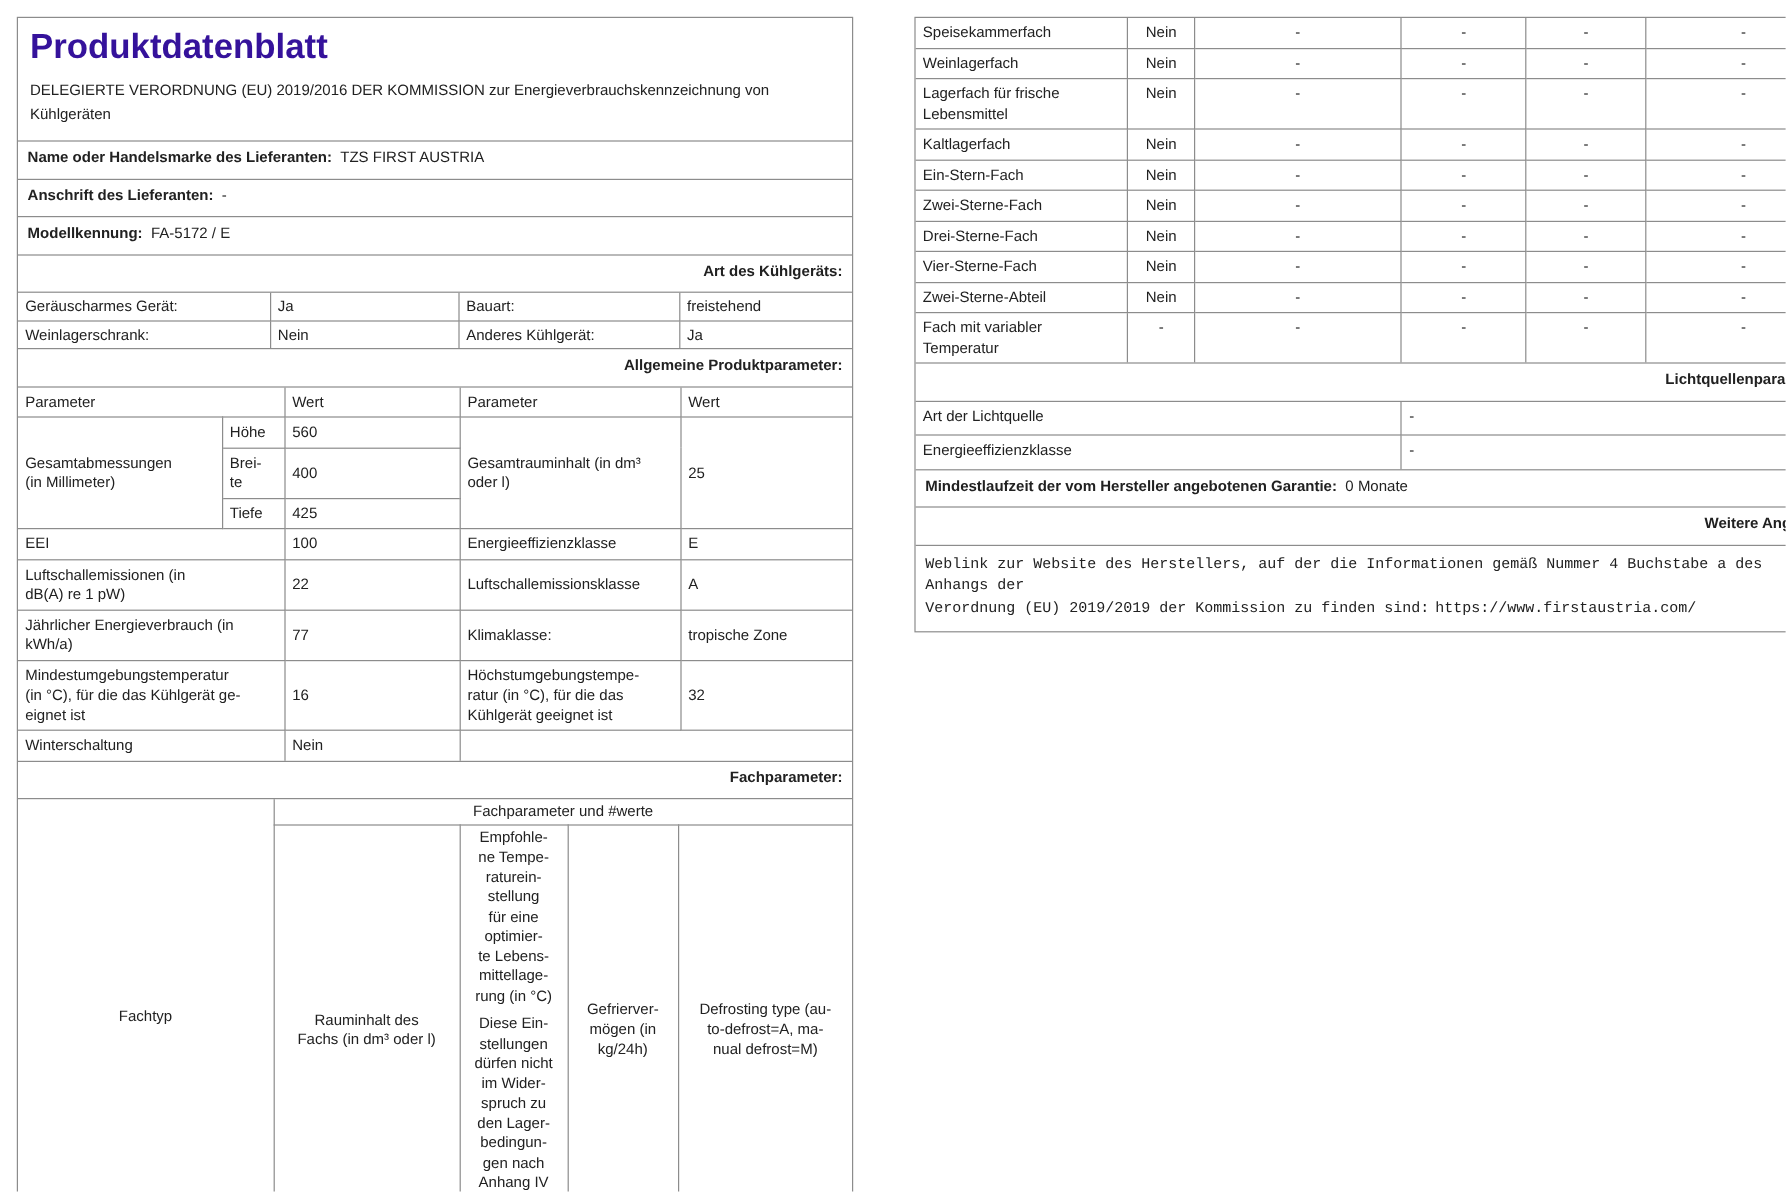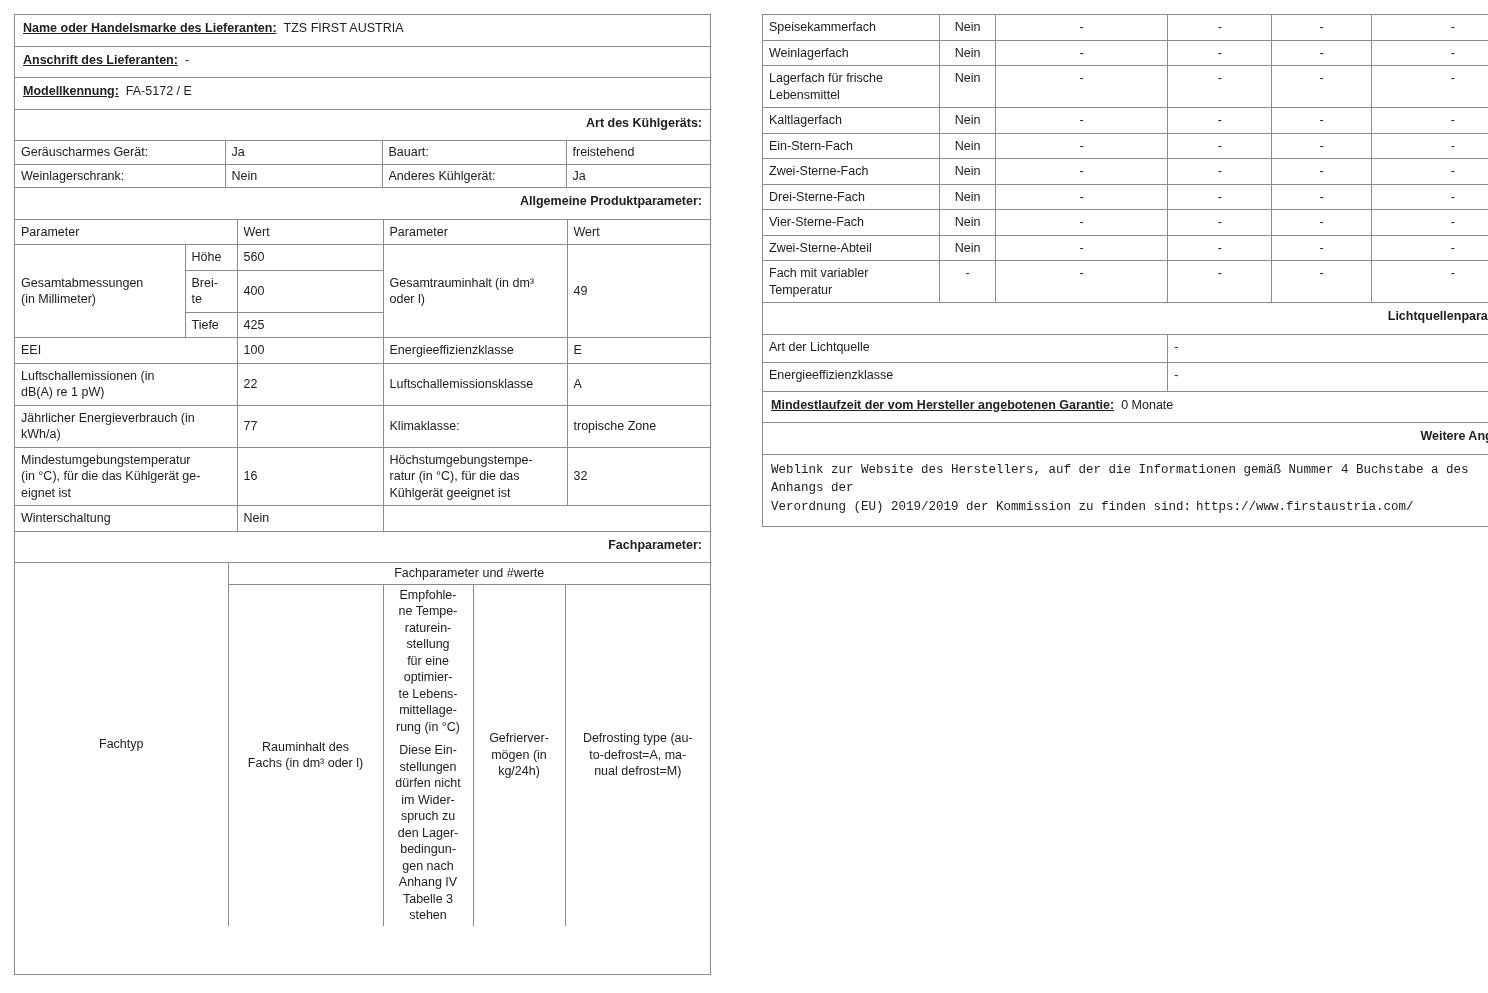--- a/index.html
+++ b/index.html
@@ -19,21 +19,21 @@
   #left-panel{left:14px;top:14px;width:697px;min-height:961px;}
   #right-panel{left:762px;top:14px;width:773px;}
 
   .bb{border-bottom:1px solid var(--border);}
 
   .title-block{padding:8px 10px 12px;}
   h1{margin:0 0 10px 0;font-size:29px;line-height:1.15;color:var(--title);font-weight:700;letter-spacing:0;}
   .subtitle{white-space:pre-line;line-height:1.55;font-size:12.5px;color:var(--text);}
 
   .kv{padding:5px 8px 9px;}
-  .kv b{font-weight:700;text-decoration:underline;}
+  .kv b{font-weight:700;}
   .kv .val{margin-left:7px;}
   .sec{padding:5px 8px 9px;font-weight:700;text-align:right;}
 
   table{width:100%;border-collapse:collapse;border-style:hidden;table-layout:fixed;}
   td{border:1px solid var(--border);padding:3px 6px;vertical-align:middle;overflow-wrap:anywhere;}
   .ml{white-space:pre-line;}
   .ctr{text-align:center;}
 
   
   #general-table td{padding:4px 6px;}
@@ -47,20 +47,25 @@
   #light-table td{padding:4px 6px 7px;}
 
   .weblink{padding:6px 8px 9px;line-height:1.5;font-family:Liberation Mono, monospace;}
   .weblink .url{margin-left:5px;}
 </style>
 </head>
 <body>
 
 <div id="left-panel" class="panel">
 
+  <div class="title-block bb">
+    <h1>Produktdatenblatt</h1>
+    <div class="subtitle ml">DELEGIERTE VERORDNUNG (EU) 2019/2016 DER KOMMISSION zur Energieverbrauchskennzeichnung von
+Kühlgeräten</div>
+  </div>
 
   <div class="kv bb">
     <b>Name oder Handelsmarke des Lieferanten:</b><span class="val">TZS FIRST AUSTRIA</span>
   </div>
 
   <div class="kv bb">
     <b>Anschrift des Lieferanten:</b><span class="val">-</span>
   </div>
 
   <div class="kv bb">
@@ -112,21 +117,21 @@
         <td>Parameter</td>
         <td>Wert</td>
       </tr>
       <tr>
         <td rowspan="3" class="ml">Gesamtabmessungen
 (in Millimeter)</td>
         <td class="ml">Höhe</td>
         <td>560</td>
         <td rowspan="3" class="ml">Gesamtrauminhalt (in dm³
 oder l)</td>
-        <td rowspan="3">49</td>
+        <td rowspan="3">25</td>
       </tr>
       <tr>
         <td class="ml">Brei-
 te</td>
         <td>400</td>
       </tr>
       <tr>
         <td class="ml">Tiefe</td>
         <td>425</td>
       </tr>

